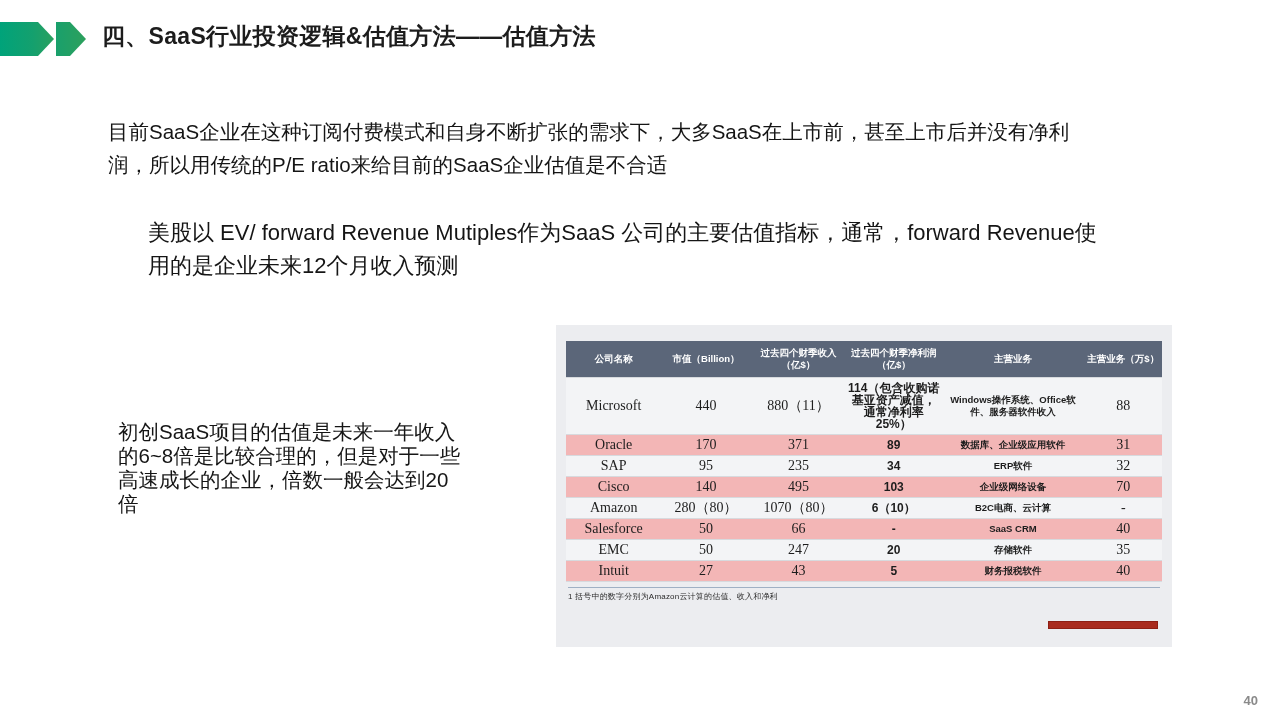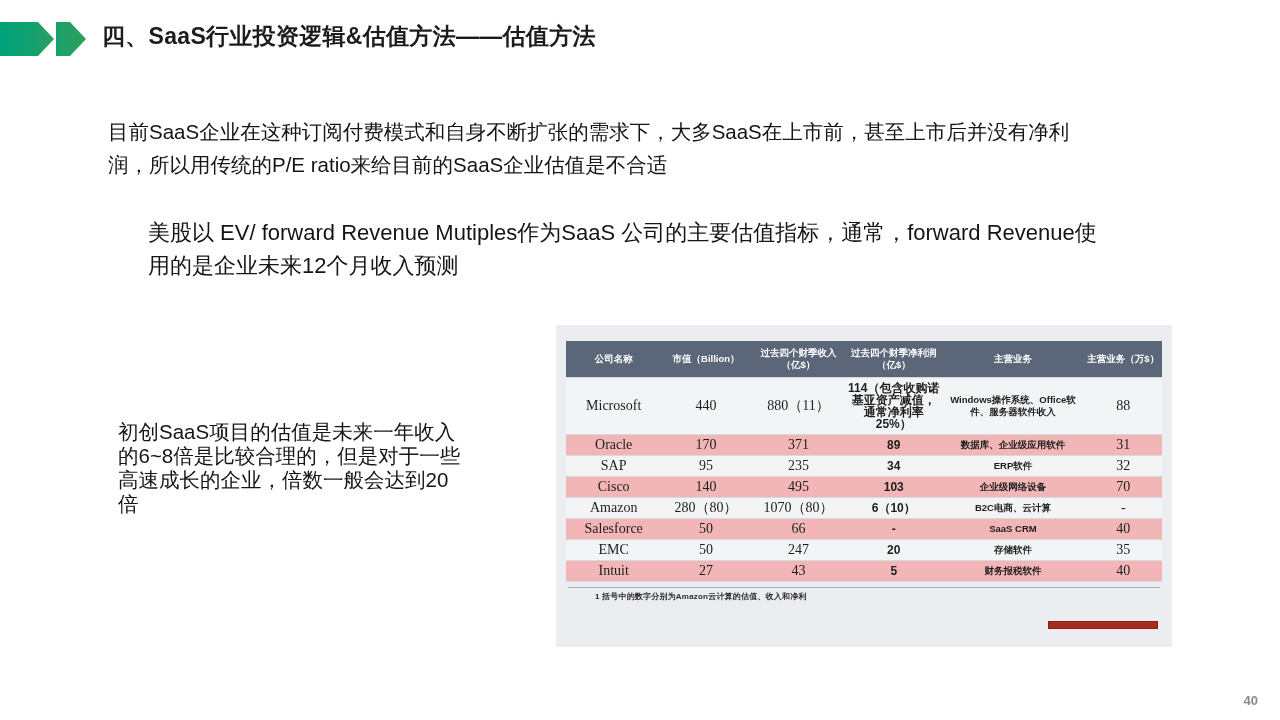--- a/index.html
+++ b/index.html
@@ -148,25 +148,24 @@
   .col-f { width: 13%; }
 
   .fig-rule {
     margin: 5px 2px 3px 2px;
     height: 1px;
     background: #9fb0c4;
   }
   .fig-note {
     font-family: "Liberation Sans", "DejaVu Sans", sans-serif;
     font-size: 8px;
-    font-weight: bold;
+    font-weight: normal;
     color: #2b2b2b;
     padding-left: 2px;
     letter-spacing: 0.2px;
-    margin-left: 27px;
   }
   .fig-redbar {
     position: absolute;
     right: 14px;
     bottom: 18px;
     width: 110px;
     height: 8px;
     background: #a92b1e;
     border: 1px solid #8d1f14;
     box-sizing: border-box;

